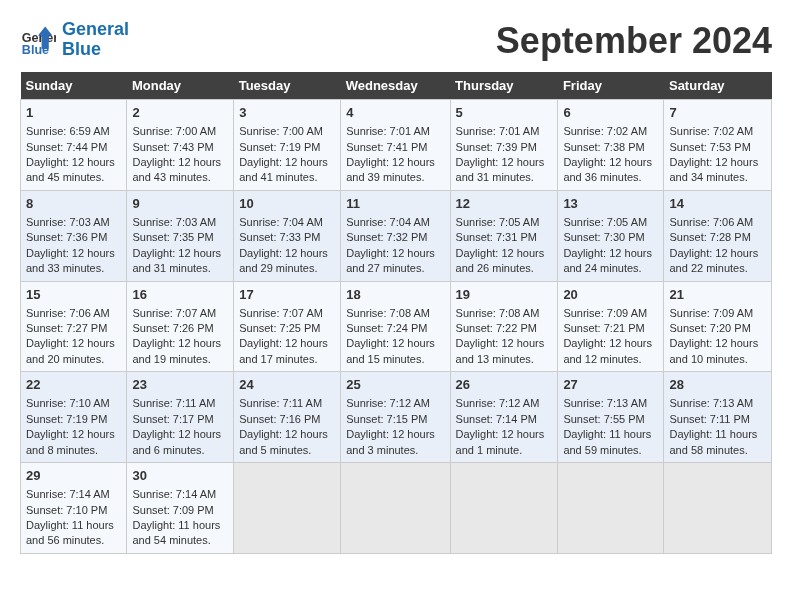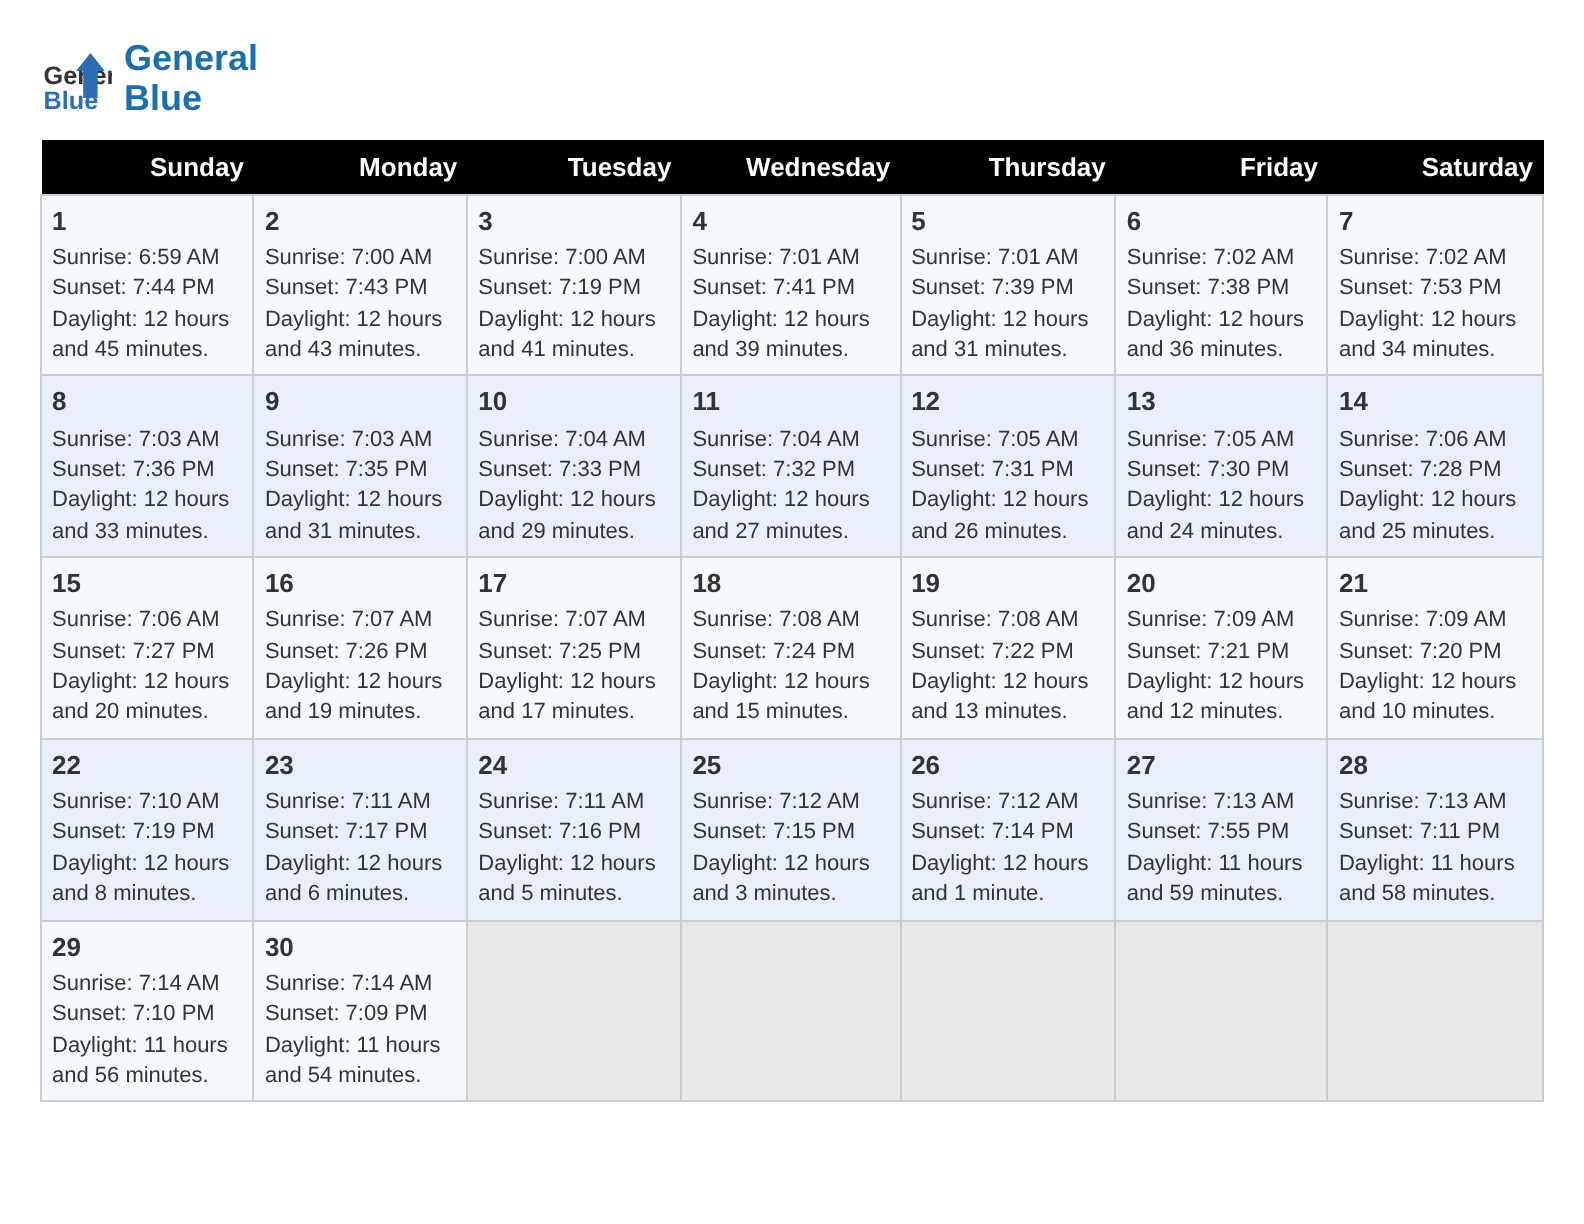--- a/index.html
+++ b/index.html
@@ -45,24 +45,24 @@
     .subtitle {
       font-size: 15px;
       color: #555;
     }
     table {
       width: 100%;
       border-collapse: collapse;
       font-size: 11px;
     }
     thead th {
-      background-color: #000000;
+      background-color: #404040;
       color: #fff;
       padding: 6px 5px;
-      text-align: right;
+      text-align: left;
       font-size: 13px;
       font-weight: bold;
     }
     tbody tr {
       vertical-align: top;
     }
     tbody td {
       border: 1px solid #ccc;
       padding: 4px 5px;
       height: 80px;
@@ -95,20 +95,21 @@
       <text x="2" y="22" font-size="14" font-weight="bold" fill="#333">General</text>
       <text x="2" y="36" font-size="14" font-weight="bold" fill="#2d6db5">Blue</text>
       <polygon points="28,5 36,15 32,15 32,30 24,30 24,15 20,15" fill="#2d6db5"></polygon>
     </svg>
     <div class="logo-text">
       <div><span>General</span></div>
       <div style="color:#2d6db5"><span>Blue</span></div>
     </div>
   </div>
   <div class="title-section">
+    <div class="month-title">September 2024</div>
   </div>
 </div>
 
 <table>
   <thead>
     <tr>
     <th>Sunday</th>
         <th>Monday</th>
         <th>Tuesday</th>
         <th>Wednesday</th>
@@ -210,21 +211,21 @@
           <div>Sunrise: 7:05 AM</div>
           <div>Sunset: 7:30 PM</div>
           <div>Daylight: 12 hours</div>
           <div>and 24 minutes.</div>
         </td>
         <td>
           <span class="day-num">14</span>
           <div>Sunrise: 7:06 AM</div>
           <div>Sunset: 7:28 PM</div>
           <div>Daylight: 12 hours</div>
-          <div>and 25 minutes.</div>
+          <div>and 22 minutes.</div>
         </td>
       </tr>
       <tr>
         <td>
           <span class="day-num">15</span>
           <div>Sunrise: 7:06 AM</div>
           <div>Sunset: 7:27 PM</div>
           <div>Daylight: 12 hours</div>
           <div>and 20 minutes.</div>
         </td>

